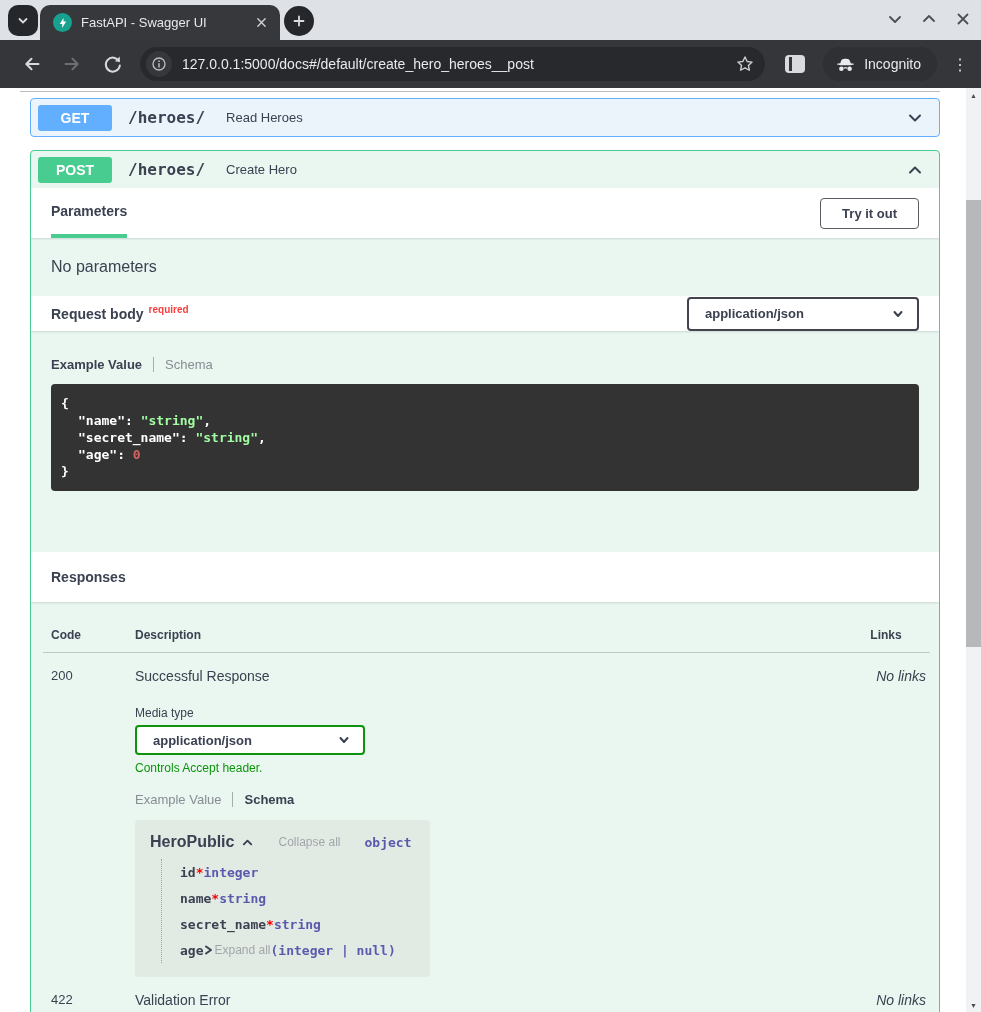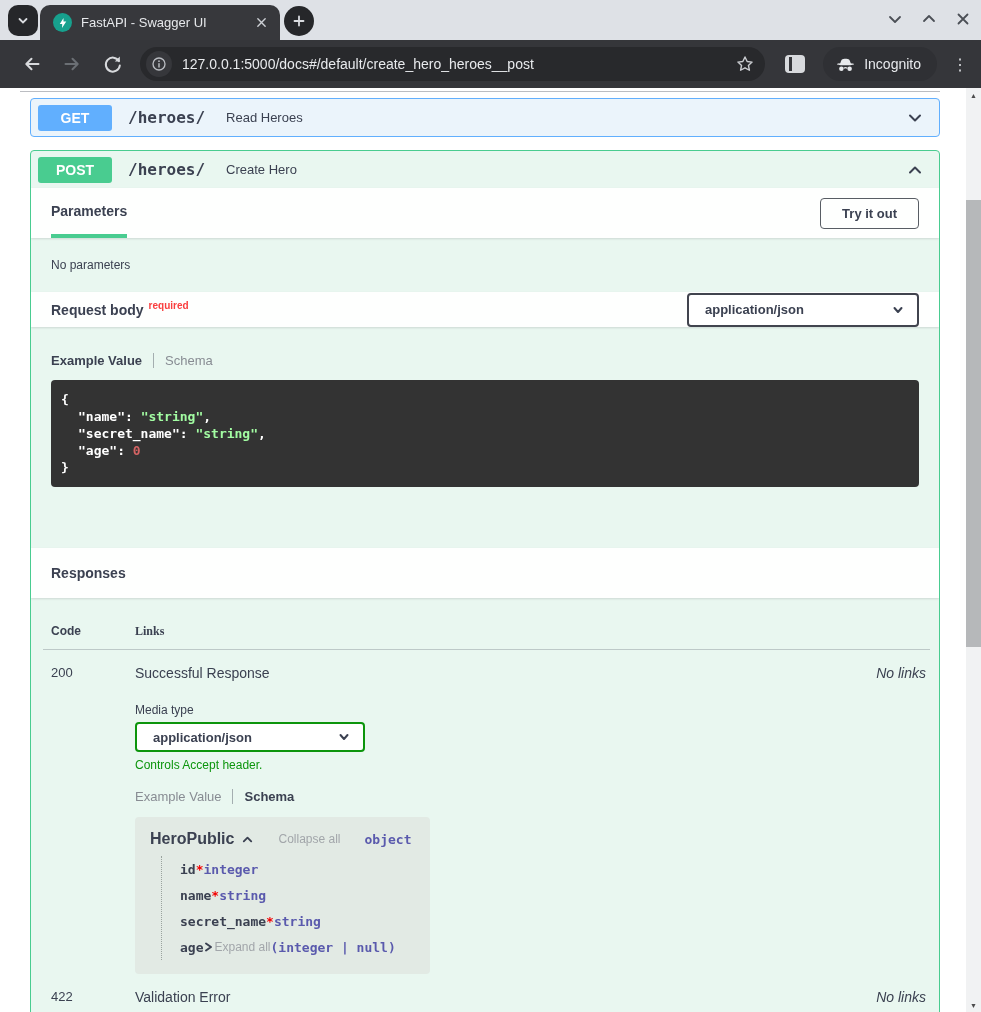--- a/index.html
+++ b/index.html
@@ -41,21 +41,21 @@
   .op-get { background:#ebf4fb; border-color:var(--get,#61affe); margin-bottom:13px; }
   .op-get .method-badge { background:var(--get,#61affe); }
   .op-post { background:#e9f7f0; border-color:var(--post,#49cc90); height:880px; overflow:hidden; }
   .op-post .method-badge { background:var(--post,#49cc90); }
 
   .sec-header { background:rgba(255,255,255,.92); box-shadow:0 1px 2px rgba(0,0,0,.12); display:flex; align-items:center; justify-content:space-between; padding:0 20px; position:relative; }
   .sec-header h4 { font-size:14px; color:var(--text,#3b4151); font-weight:bold; }
   .hdr-params { height:50px; }
   .tab-underline { height:50px; display:flex; align-items:center; border-bottom:4px solid var(--post,#49cc90); }
   .btn-try { background:transparent; border:1px solid #585d64; border-radius:4px; padding:7px 21px; font-size:13px; font-weight:bold; color:var(--text,#3b4151); font-family:inherit; }
-  .sec-body { padding:20px; font-size:12px; color:var(--text,#3b4151); }
+  .sec-body { padding:20px; font-size:16px; color:var(--text,#3b4151); }
   .hdr-reqbody { height:35px;text-align:right; }
   .required-flag { color:var(--required,#f93e3e); font-size:10px; vertical-align:top; margin-left:5px; position:relative; top:-2px; }
 
   .fake-select { background:#fff; border-radius:4px; display:flex; align-items:center; justify-content:space-between; font-weight:bold; font-size:13px; color:var(--text,#3b4151); padding:0 12px 0 16px; cursor:pointer; }
   .sel-dark { width:232px; height:34px; border:2px solid #41444e; }
   .sel-green { width:230px; height:30px; border:2px solid var(--accept-green,#0c950c); }
 
   .tabs-row { display:flex; align-items:center; gap:11px; font-size:13px; }
   .tab-item-active { font-weight:bold; color:var(--text,#3b4151); }
   .tab-item-idle { color:#888c93; }
@@ -65,21 +65,21 @@
   .codeblock .indent { padding-left:17px; }
   .tok-key { color:#fff; font-weight:bold; }
   .tok-str { color:var(--code-string,#a2fca2); }
   .tok-num { color:var(--code-number,#d36363); }
   .reqbody-content { padding:26px 20px 61px 20px; }
   .hdr-responses { height:50px; }
 
   .resp-content { padding:26px 9px 0 20px; color:var(--text,#3b4151); }
   .resp-table-head { display:grid; grid-template-columns:84px 1fr 92px; margin-left:-8px; padding:0 0 10px 0; border-bottom:1px solid rgba(59,65,81,.25); font-size:12px; font-weight:bold; }
   .resp-table-head > div { padding-left:8px; }
-  .col-links { text-align:left; padding-right:4px;font-family:Liberation Serif, serif; }
+  .col-links { text-align:center; padding-right:4px; }
   .resp-row { display:grid; grid-template-columns:84px 1fr 92px; margin-left:-8px; padding-top:15px; }
   .resp-row > div { padding-left:8px; }
   .resp-code { font-size:13px; }
   .resp-desc { font-size:14px; }
   .no-links { font-style:italic; font-size:14px; text-align:right; padding-right:4px; }
 
   .media-type-label { font-size:12px; margin-top:22px; }
   .accept-hint { color:var(--accept-green,#0c950c); font-size:12px; margin-top:6px; }
   .resp-tabs { margin-top:17px; }
   .model-box { margin-top:13px; width:295px; background:#e2eae4; border-radius:4px; padding:13px 15px 14px 15px; }
@@ -264,20 +264,21 @@
         </div>
       </div>
 
       <div class="sec-header hdr-responses">
         <h4>Responses</h4>
       </div>
 
       <div class="resp-content">
         <div class="resp-table-head">
           <div>Code</div>
+          <div>Description</div>
           <div class="col-links">Links</div>
         </div>
 
         <div class="resp-row">
           <div class="resp-code">200</div>
           <div>
             <div class="resp-desc">Successful Response</div>
             <div class="media-type-label">Media type</div>
             <div class="fake-select sel-green" style="margin-top:5px;">
               <span>application/json</span>

